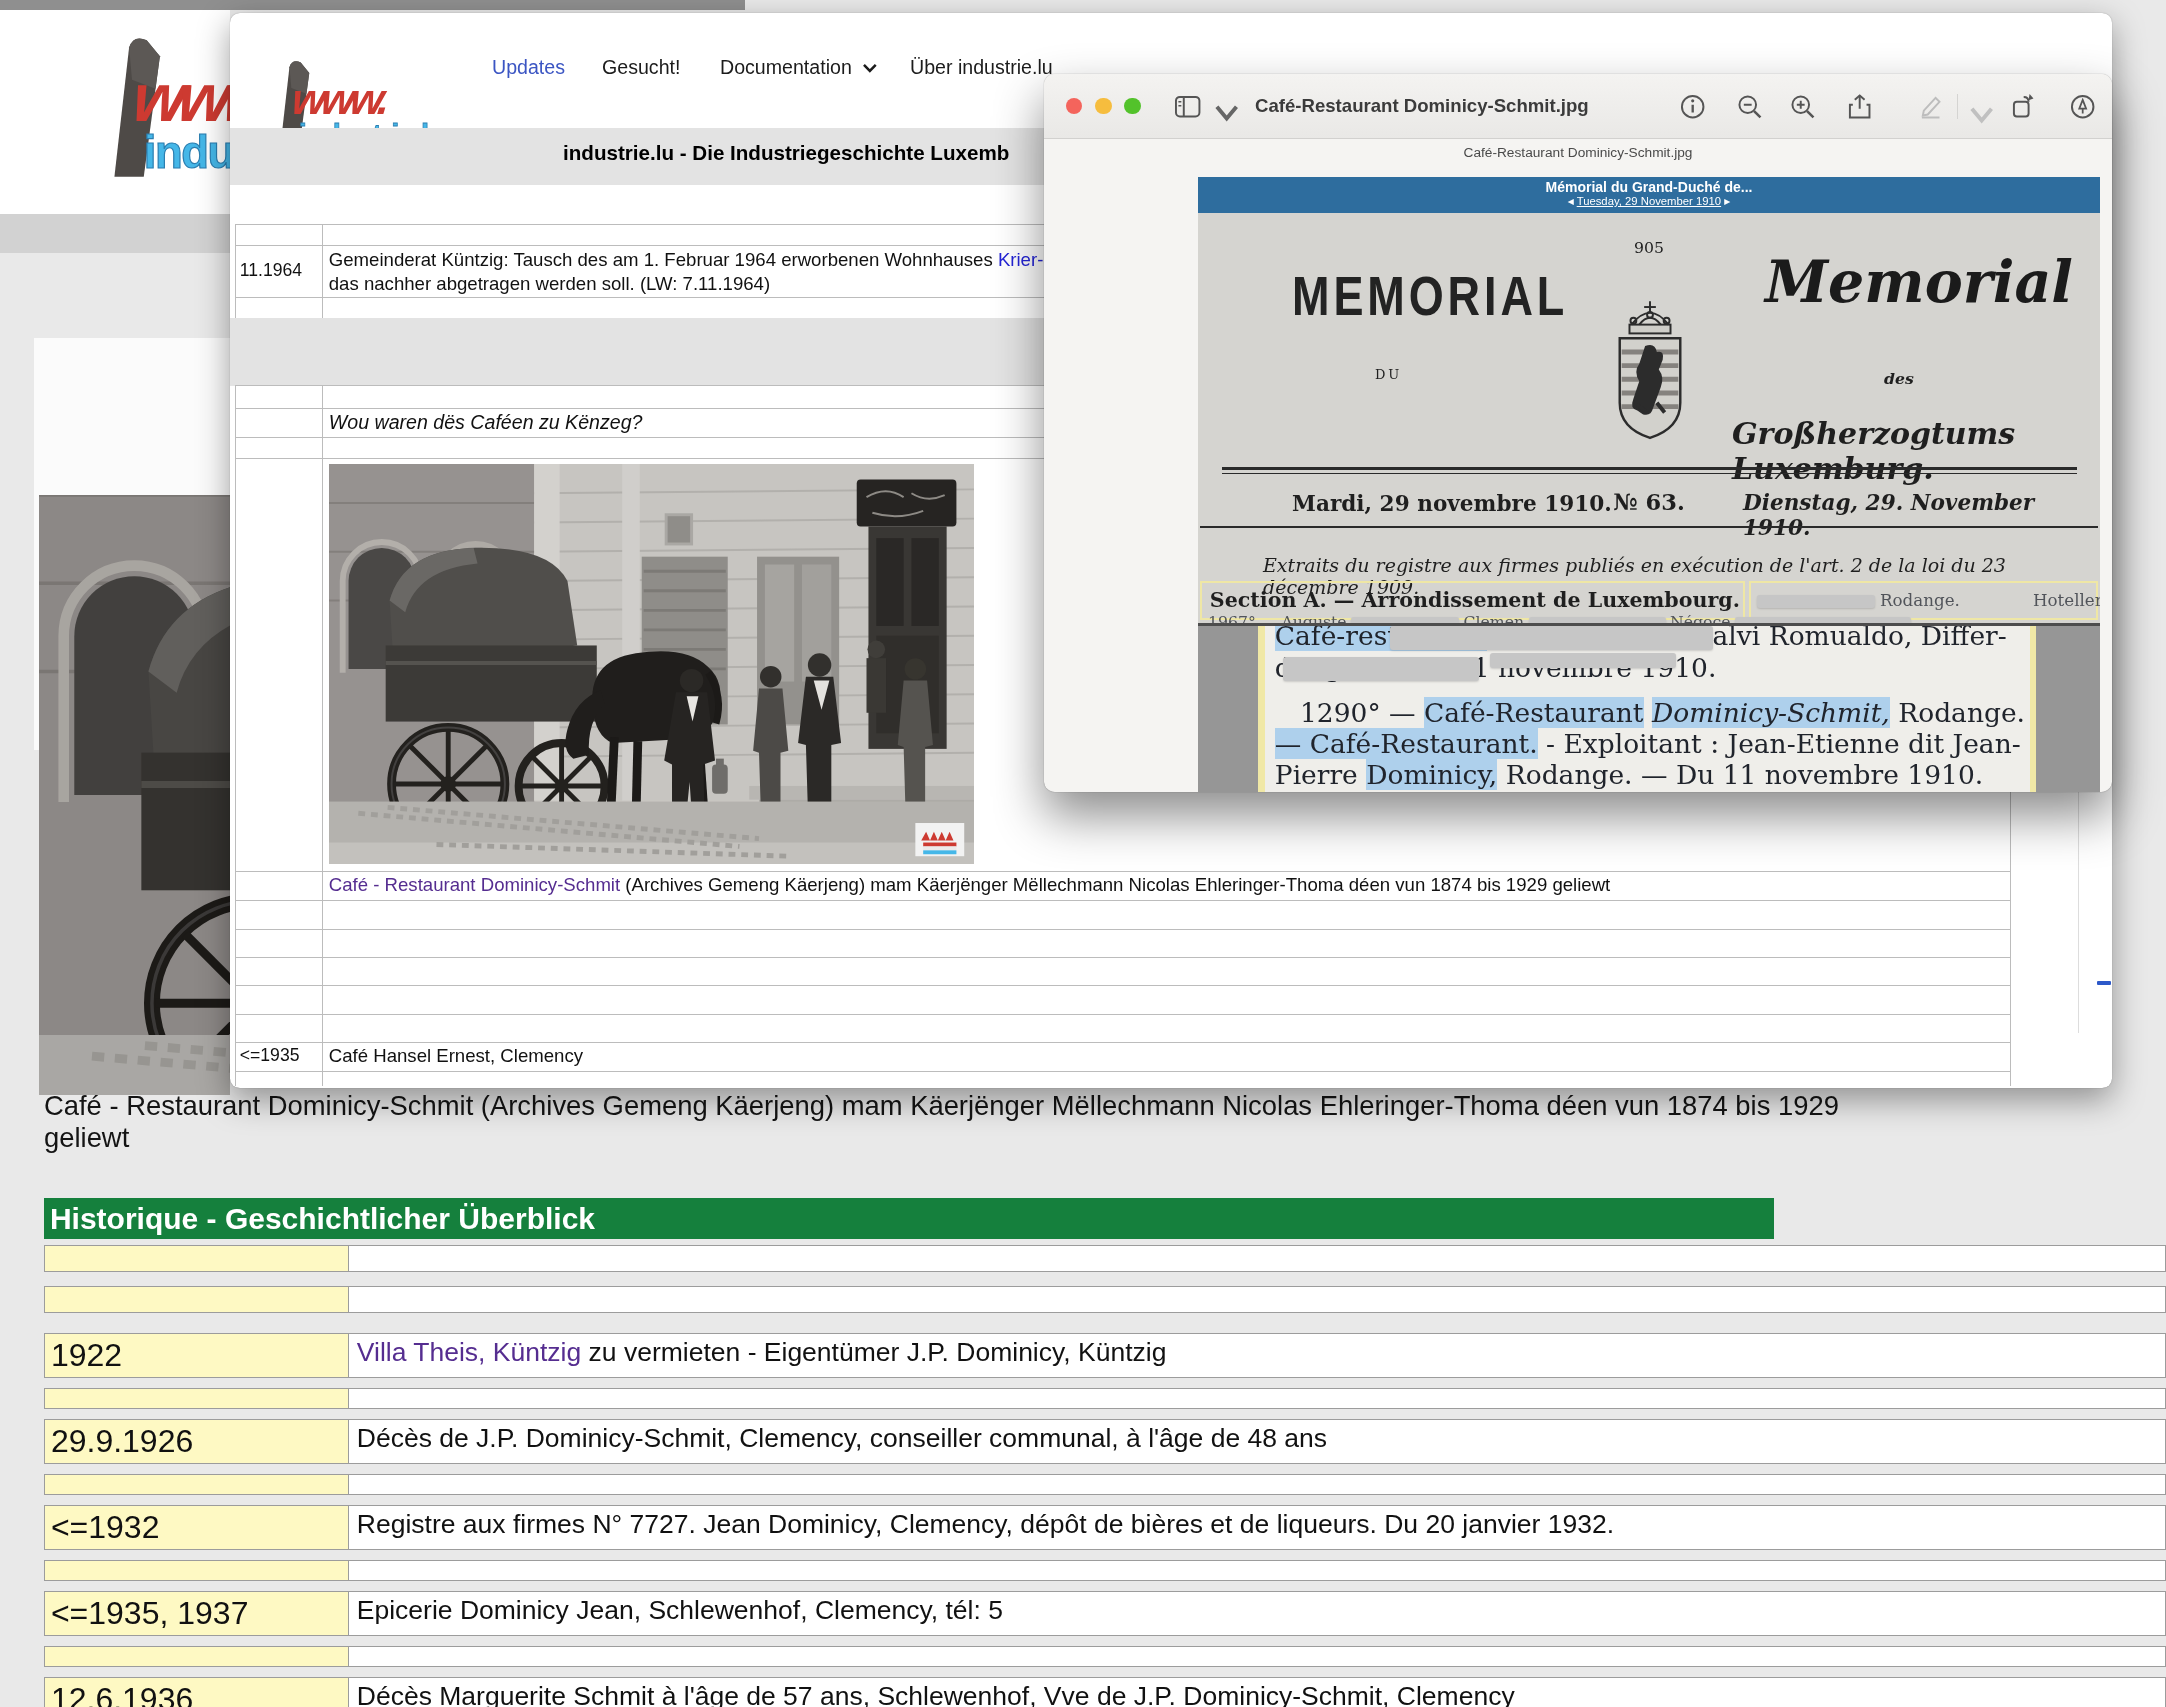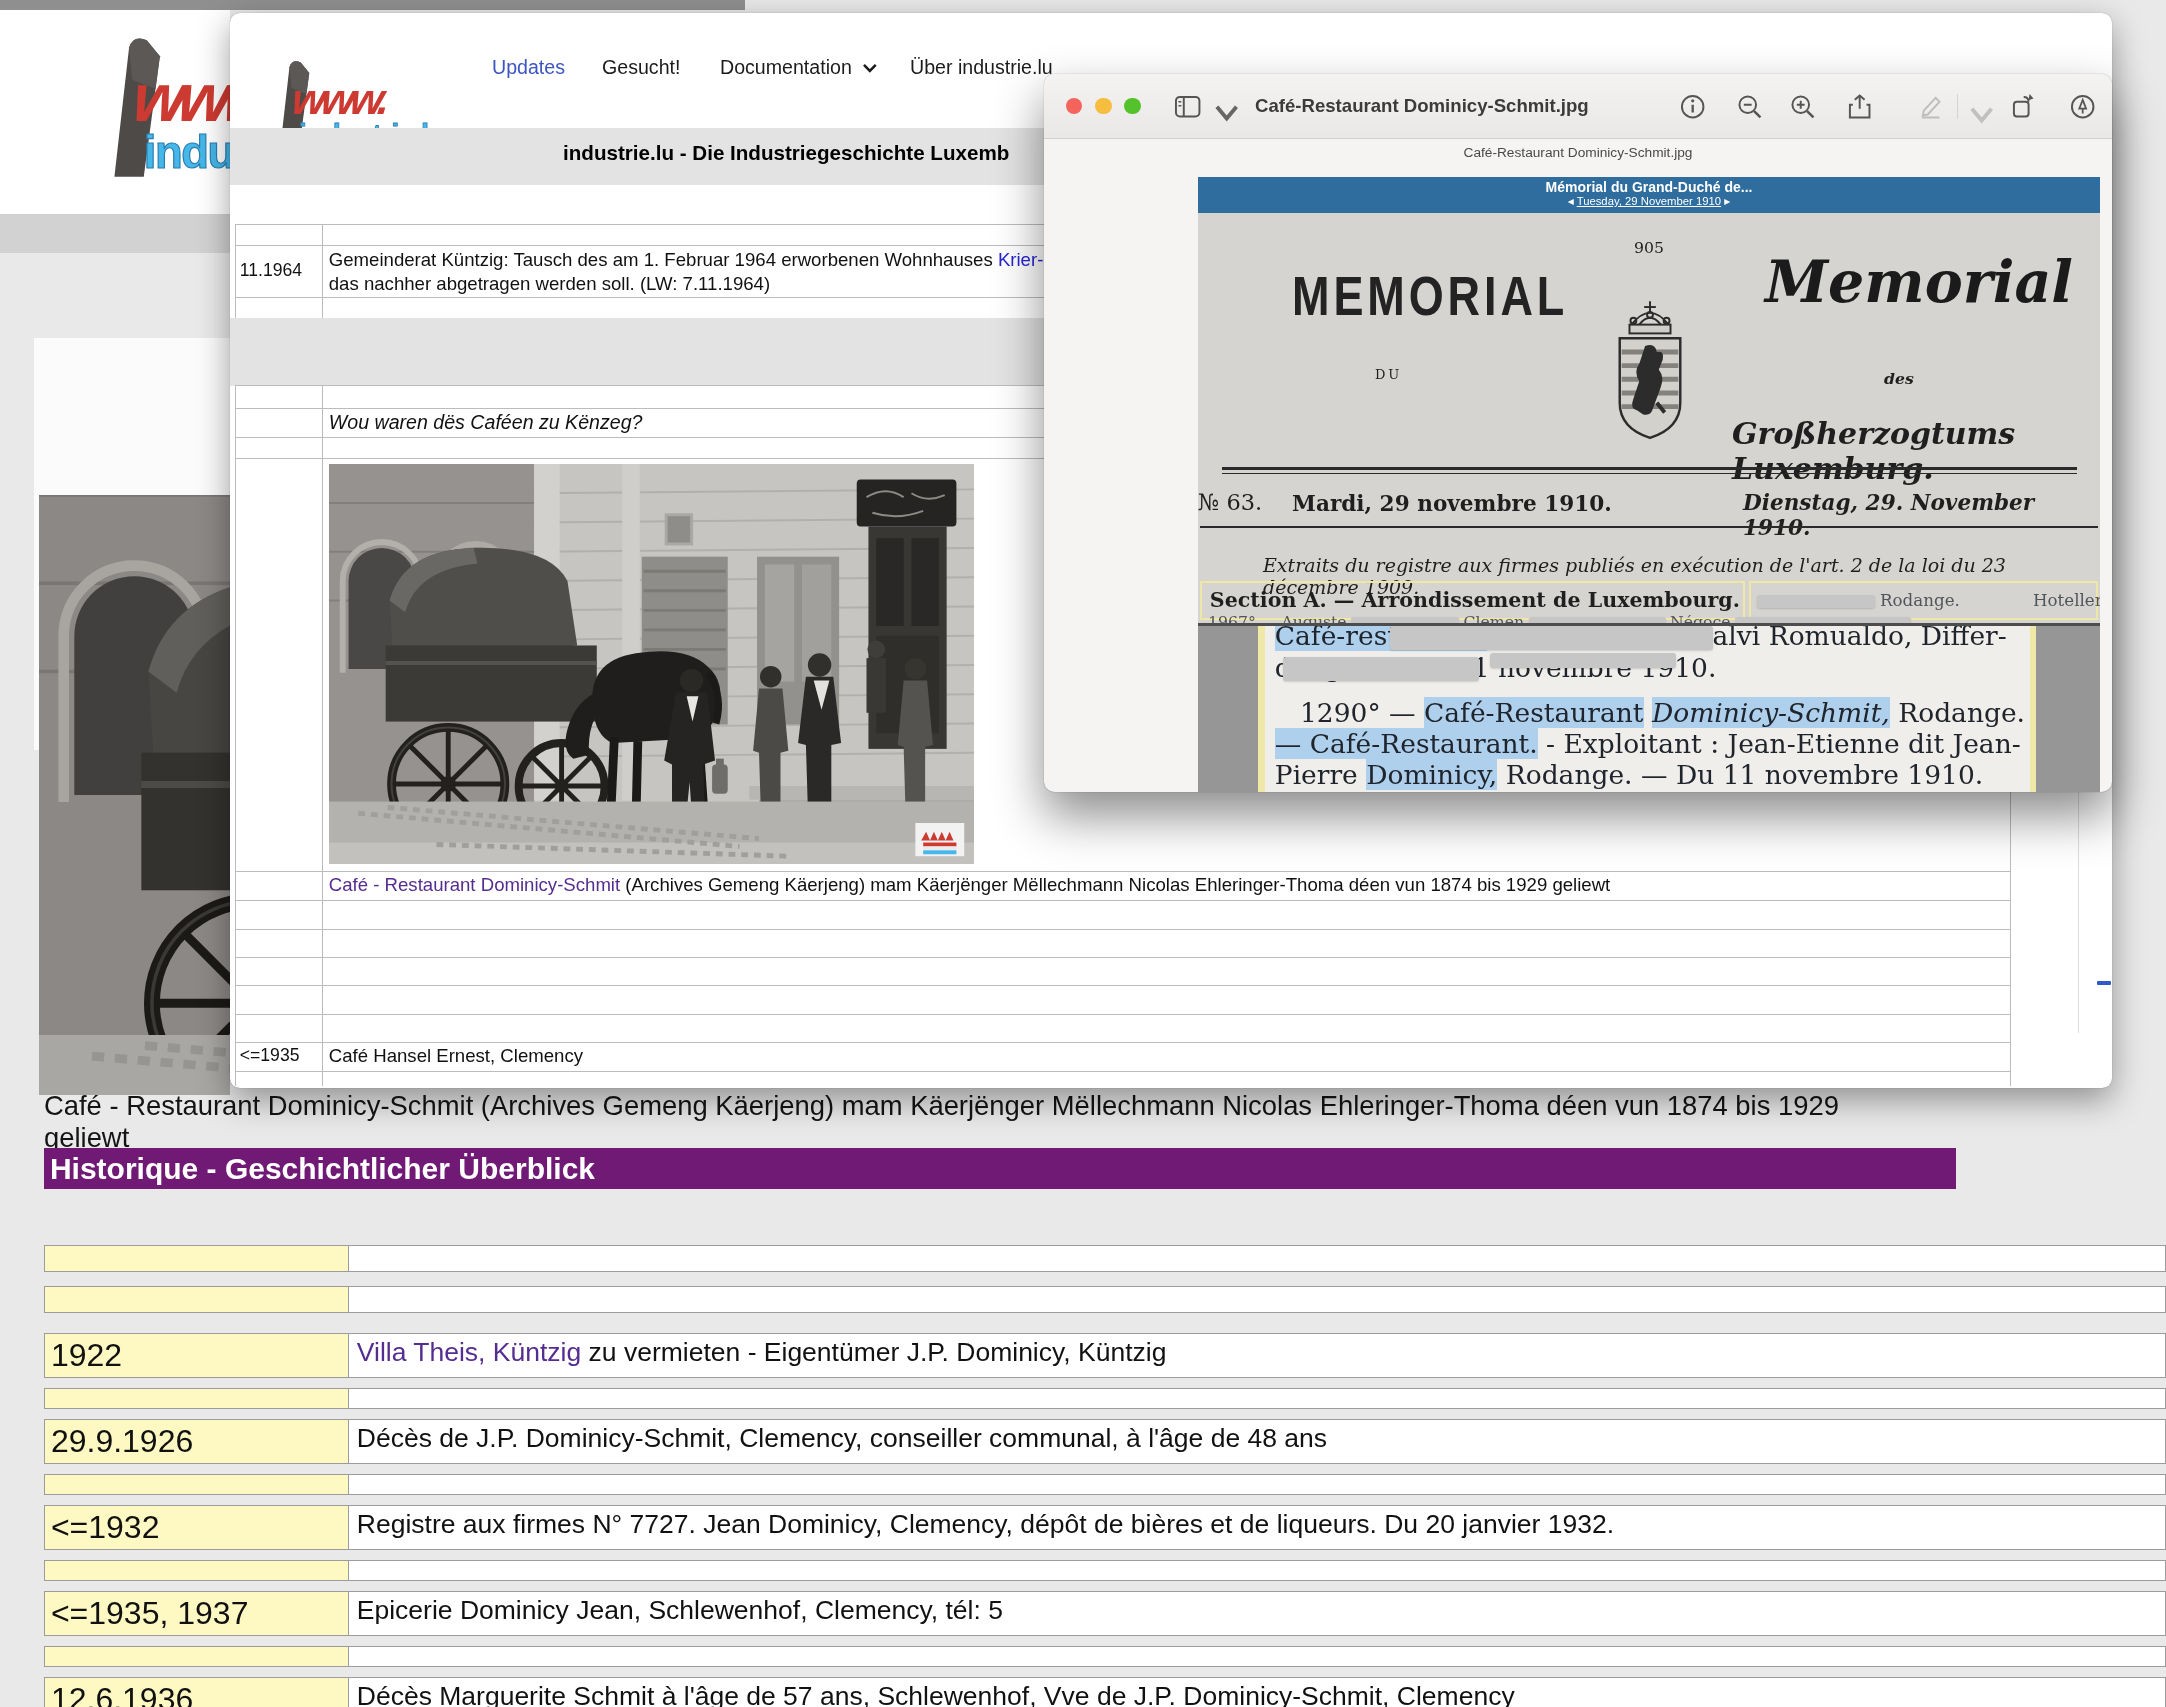--- a/index.html
+++ b/index.html
@@ -7,21 +7,21 @@
        background:#e9e9e9;font-family:"Liberation Sans",sans-serif;color:#111}
   .abs{position:absolute}
   .serif{font-family:"DejaVu Serif","Liberation Serif",serif}
   
   .top-strip{left:0;top:0;width:745px;height:9.8px;background:#8f8f8f}
   .bg-logo-block{left:0;top:9.8px;width:230px;height:204px;background:#fff;overflow:hidden}
   .bg-grayband{left:0;top:214px;width:230px;height:39px;background:#d2d2d2}
   .bg-white-panel{left:34px;top:338px;width:196px;height:412px;background:#fbfbfb}
   .bg-photo{left:39px;top:495px;width:191px;height:600px;overflow:hidden;background:#9b9995}
   .bg-caption{left:44px;top:1090px;width:1843px;font-size:27.4px;color:#141414}
-  .bg-section-bar{left:44px;top:1148px;width:1912px;height:41px;background:#701a75;color:#fff;
+  .bg-section-bar{left:44px;top:1198px;width:1730px;height:41px;background:#15803d;color:#fff;
      font-weight:bold;font-size:30px;line-height:41px;padding-left:5.9px;box-sizing:border-box}
   .bg-table{left:44px;top:1245px;width:2122px}
   .bg-row{display:flex;background:transparent}
   .bg-cell-date{width:304px;background:#fef9c3;border:1px solid #9c9c9c;border-right:none;
      box-sizing:border-box;font-size:32px;padding:2.9px 5.9px}
   .bg-cell-text{flex:1;background:#fff;border:1px solid #9c9c9c;box-sizing:border-box;
      font-size:26.5px;padding:2.9px 7.8px;white-space:nowrap;overflow:hidden}
   .bg-empty{height:27.4px}
   .gap14{height:13.7px}.gap20{height:19.6px}.gap10{height:9.8px}
   .purple-link{color:#552d90;cursor:pointer}
@@ -497,21 +497,21 @@
 
     <div class="np serif" style="left:177px;top:190px;font-size:13px;letter-spacing:2.9px">DU</div>
     <div class="np serif" style="left:686px;top:192px;font-size:15.7px;font-style:italic;font-weight:bold">des</div>
 
     <div class="np serif" style="left:534px;top:239px;font-size:30px;font-weight:bold;font-style:italic">Großherzogtums Luxemburg.</div>
 
     <div class="rule" style="left:23.5px;top:290px;width:855px;height:2.9px"></div>
     <div class="rule" style="left:23.5px;top:296px;width:855px;height:1px"></div>
 
     <div class="np serif" style="left:94px;top:314px;font-size:21.6px;font-weight:bold">Mardi, 29 novembre 1910.</div>
-    <div class="np serif" style="left:0;right:0;top:312px;font-size:22.5px;font-weight:normal">№ 63.</div>
+    <div class="np serif" style="left:0;right:0;top:312px;text-align:center;font-size:22.5px;font-weight:bold">№ 63.</div>
     <div class="np serif" style="left:545px;top:313px;font-size:21.6px;font-weight:bold;font-style:italic">Dienstag, 29. November 1910.</div>
 
     <div class="rule" style="left:2px;top:349px;width:898px;height:2px"></div>
 
     <div class="np serif" style="left:65px;top:377px;font-size:19px;font-style:italic">Extraits du registre aux firmes publiés en exécution de l'art. 2 de la loi du 23 décembre 1909.</div>
 
     <div class="ybox" style="left:2px;top:404px;width:545px;height:39px">
       <div class="np serif" style="left:7.8px;top:4.9px;font-size:20.6px;font-weight:bold">Section A. — Arrondissement de Luxembourg.</div>
     </div>
     <div class="ybox" style="left:551px;top:404px;width:349px;height:39px">

